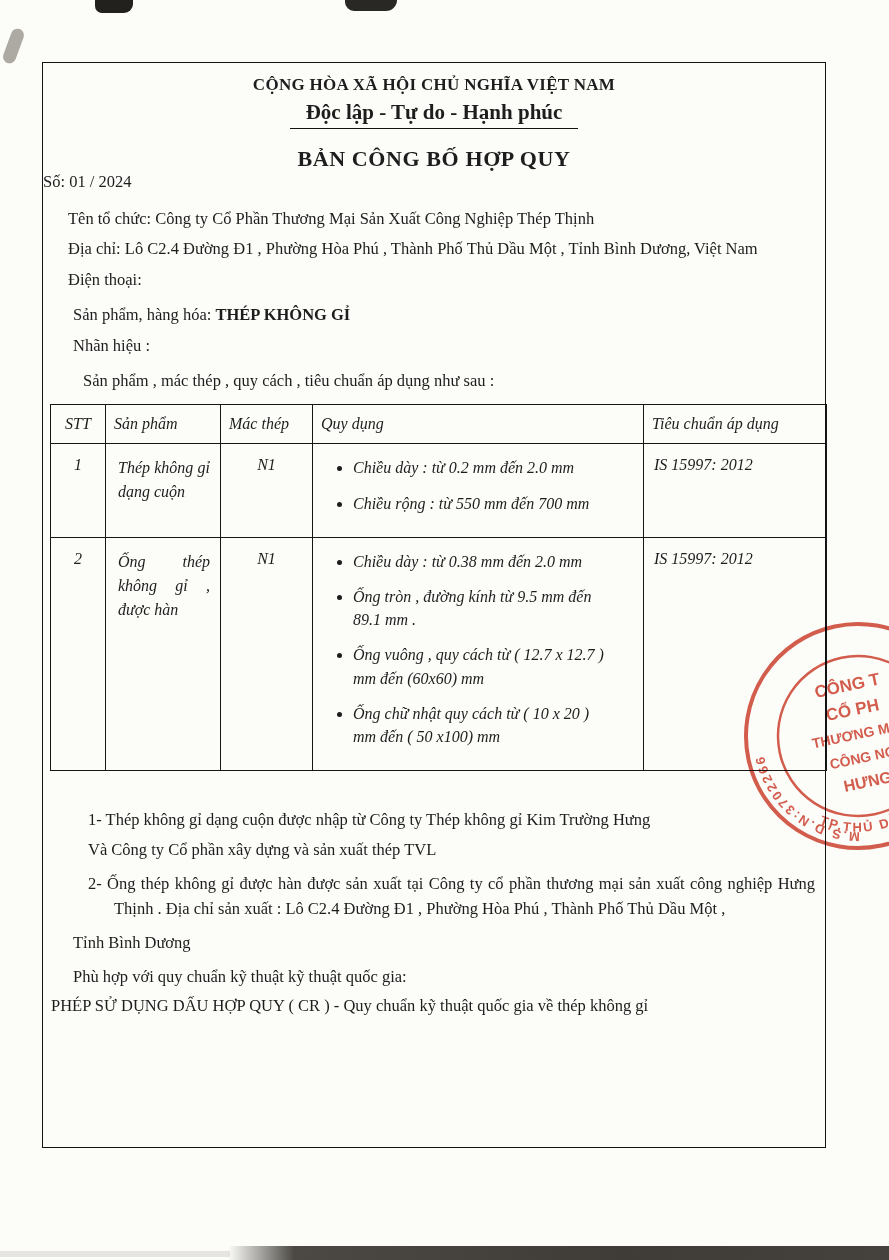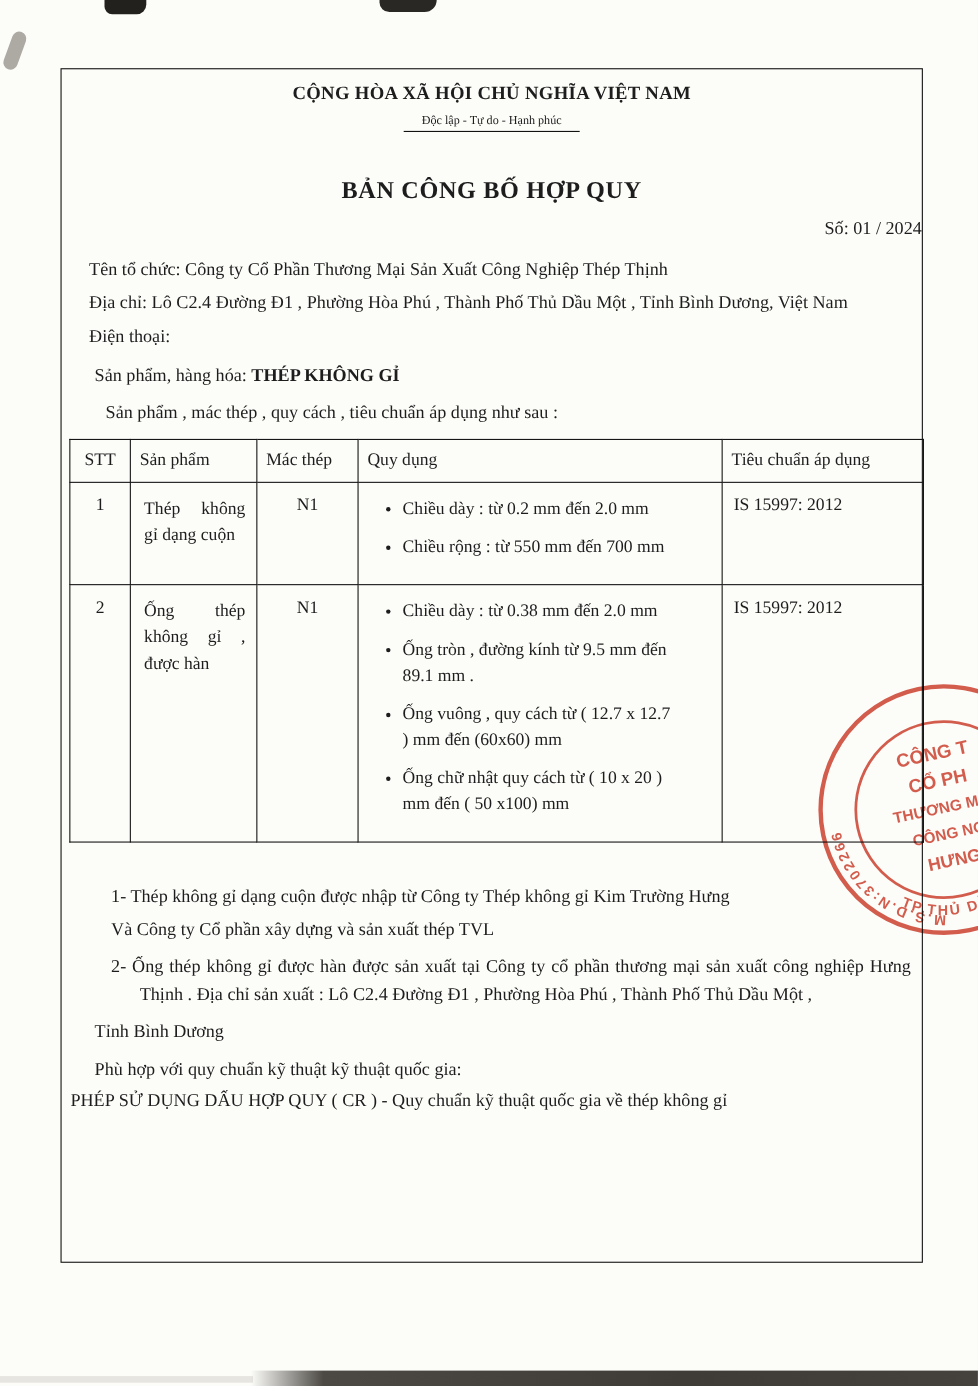--- a/index.html
+++ b/index.html
@@ -15,42 +15,42 @@
   
   .art-blob1 { position:absolute; left:95px; top:0; width:38px; height:13px; background:#23211e; border-radius:0 0 9px 7px; }
   .art-blob2 { position:absolute; left:345px; top:0; width:52px; height:11px; background:#2a2825; border-radius:0 0 11px 9px; }
   .art-corner { position:absolute; left:7px; top:28px; width:13px; height:36px; background:#938e86; transform:rotate(20deg); border-radius:7px; opacity:.75; }
   .art-bottom { position:absolute; left:228px; top:1246px; width:661px; height:14px;
     background:linear-gradient(90deg, rgba(70,67,62,0) 0%, #4c4944 10%, #3f3c38 60%, #45423d 100%); }
   .art-bottom-light { position:absolute; left:0; top:1251px; width:230px; height:6px; background:#d8d6d0; opacity:.6; }
 
   
   .frame {
-    position:absolute; left:55px; top:62px; width:784px; height:1086px;
+    position:absolute; left:42px; top:62px; width:784px; height:1086px;
     border:1.6px solid #121212; padding-top:12px;
   }
 
   .country { text-align:center; font-size:17px; font-weight:bold; letter-spacing:.3px; }
   .motto-wrap { text-align:center; margin-top:5px; }
-  .motto { display:inline-block; font-size:11px; font-weight:normal; border-bottom:1.6px solid #121212; padding:0 16px 3px 16px; }
+  .motto { display:inline-block; font-size:21px; font-weight:bold; border-bottom:1.6px solid #121212; padding:0 16px 3px 16px; }
 
-  .doc-title { text-align:center; font-size:22px; font-weight:bold; letter-spacing:.6px; margin-top:40px; }
-  .doc-number { text-align:right; font-size:16.5px; margin-top:12px; }
+  .doc-title { text-align:center; font-size:22px; font-weight:bold; letter-spacing:.6px; margin-top:17px; }
+  .doc-number { text-align:left; font-size:16.5px; }
 
   .bt { font-size:16.5px; line-height:1.55; }
   .p-org     { margin:14px 28px 0 25px; }
   .p-address { margin:4px 28px 0 25px; }
   .p-phone   { margin:6px 0 0 25px; }
   .p-product { margin:9px 0 0 30px; }
   .p-brand   { margin:6px 0 0 30px; }
   .p-intro   { margin:9px 0 0 40px; }
   .bold { font-weight:bold; }
 
   table.spec { border-collapse:collapse; table-layout:fixed; width:776px; margin:11px 0 0 7px; font-size:16px; }
-  .spec th, .spec td { border:1.5px solid #161616; vertical-align:top; }
+  .spec th, .spec td { border:1.5px solid #161616; vertical-align:top;font-style:italic; }
   .spec th { font-weight:normal; text-align:left; padding:10px 8px; }
   .spec th.c-stt { text-align:center; padding-left:4px; padding-right:4px; }
   td.stt { text-align:center; padding-top:12px; }
   td.product { padding:12px 10px 10px 12px; text-align:justify; line-height:1.5; }
   td.grade { text-align:center; padding-top:12px; }
   td.specs { padding:6px 10px 10px 8px; }
   td.standard { padding:12px 8px 8px 10px; }
   ul.spec-list { list-style:disc outside; margin:6px 0 0 32px; width:252px; }
   ul.spec-list li { margin:0 0 12px 0; line-height:1.45; }
 
@@ -87,20 +87,21 @@
       <span class="motto">Độc lập - Tự do - Hạnh phúc</span>
     </div>
 
     <div class="doc-title">BẢN CÔNG BỐ HỢP QUY</div>
     <div class="doc-number">Số: 01 / 2024</div>
 
     <p class="bt p-org">Tên tổ chức: Công ty Cổ Phần Thương Mại Sản Xuất Công Nghiệp Thép Thịnh</p>
     <p class="bt p-address">Địa chỉ: Lô C2.4 Đường Đ1 , Phường Hòa Phú , Thành Phố Thủ Dầu Một , Tỉnh Bình Dương, Việt Nam</p>
     <p class="bt p-phone">Điện thoại:</p>
     <p class="bt p-product"><span>Sản phẩm, hàng hóa: </span><span class="bold">THÉP KHÔNG GỈ</span></p>
+    <p class="bt p-brand">Nhãn hiệu :</p>
     <p class="bt p-intro">Sản phẩm , mác thép , quy cách , tiêu chuẩn áp dụng như sau :</p>
 
     <table class="spec">
       <colgroup>
         <col style="width:55px">
           <col style="width:115px">
           <col style="width:92px">
           <col style="width:331px">
           <col style="width:183px">
       </colgroup>

